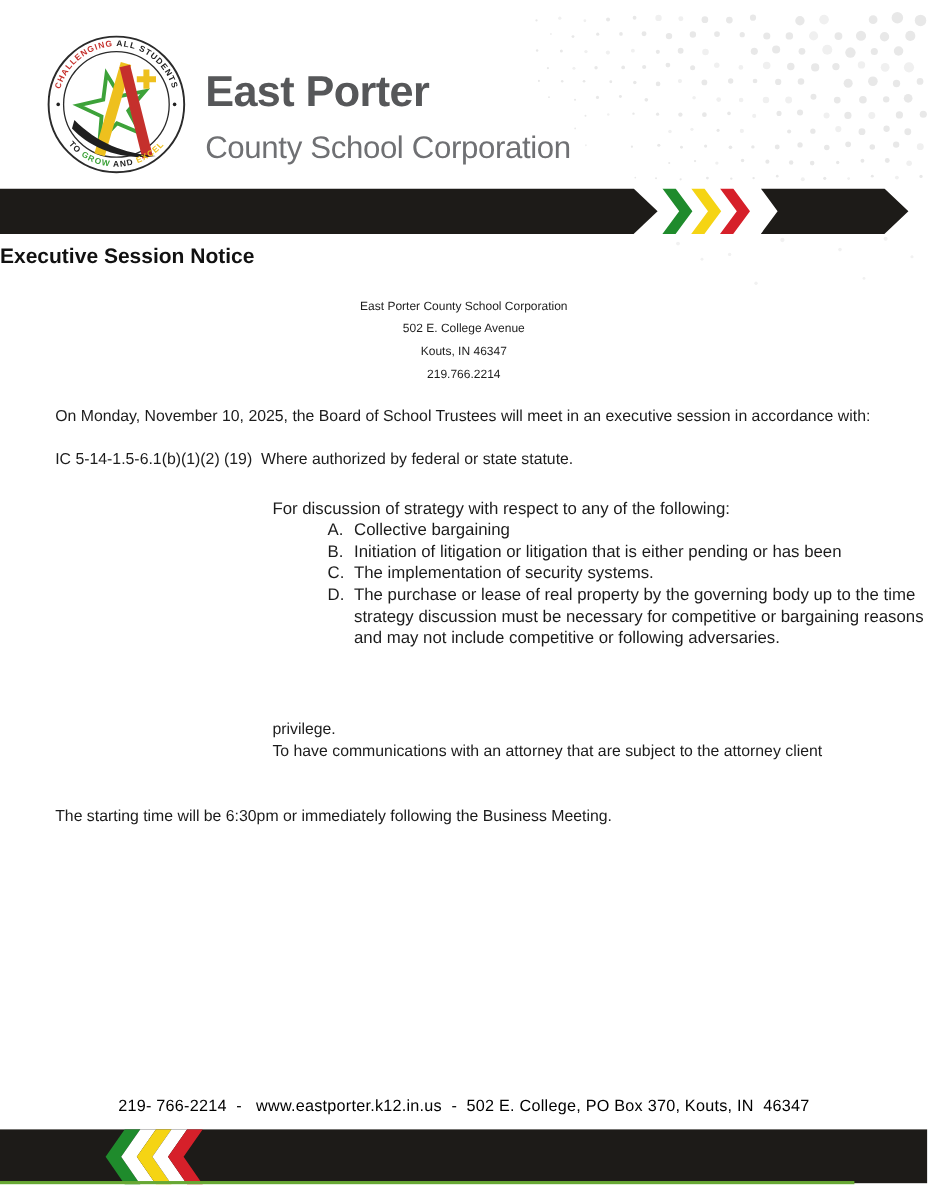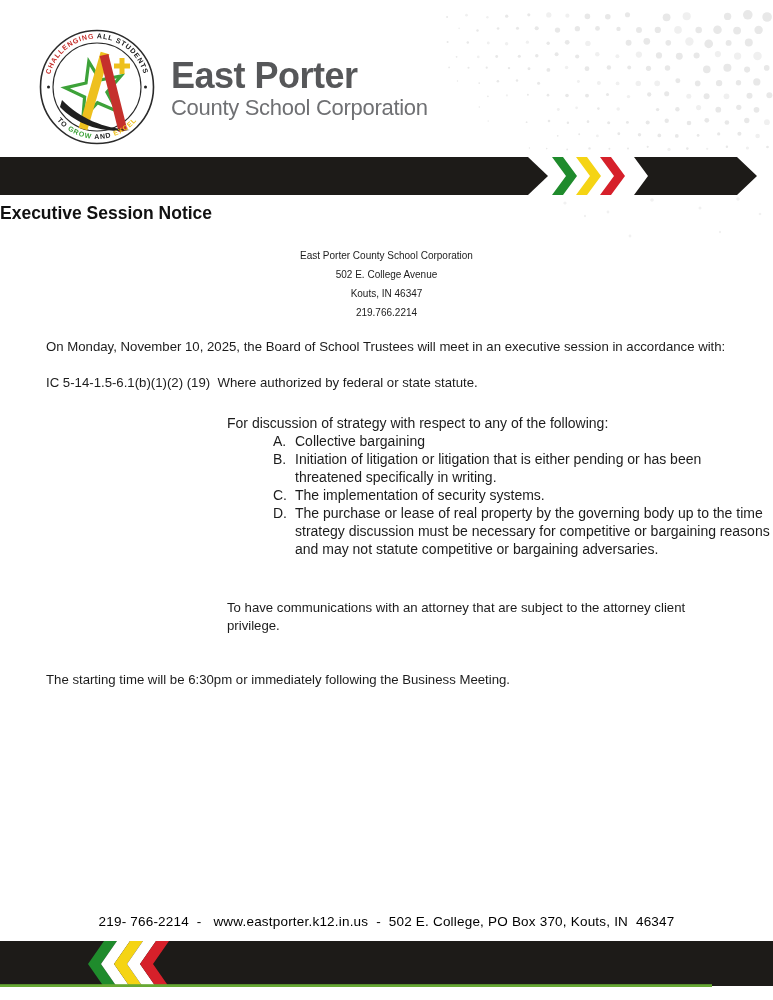--- a/index.html
+++ b/index.html
@@ -2,21 +2,21 @@
 <html><head>
 <meta charset="utf-8">
 <style>
   html,body{margin:0;padding:0;background:#fff;}
   .page{position:relative;width:773px;height:1000px;background:#ffffff;overflow:hidden;
         font-family:"Liberation Sans", sans-serif;color:#1c1c1c;}
   
   .seal{position:absolute;left:37px;top:26px;width:120px;height:122px;}
   .wordmark{position:absolute;left:171px;top:58px;line-height:1;}
   .org-name{font-size:36px;font-weight:bold;color:#565759;letter-spacing:-0.5px;margin:0;}
-  .org-sub{font-size:22px;font-weight:400;color:#6f7073;letter-spacing:-0.3px;margin-top:3px;}
+  .org-sub{font-size:26px;font-weight:400;color:#6f7073;letter-spacing:-0.3px;margin-top:16px;}
   .dots-layer{position:absolute;left:0;top:0;width:773px;height:245px;pointer-events:none;}
   .banner-top{position:absolute;left:0;top:157px;width:773px;height:38px;}
   .banner-bottom{position:absolute;left:0;top:941px;width:773px;height:46px;}
   
   .doc-title{position:absolute;top:203px;left:0;width:100%;text-align:left;
              font-size:17.5px;font-weight:bold;color:#111;}
   .address{position:absolute;top:246px;left:0;width:100%;text-align:center;
            font-size:10px;line-height:19px;}
   .line-abs{position:absolute;font-size:13.2px;white-space:pre;}
   .intro{left:46px;top:339px;}
@@ -263,43 +263,42 @@
       <div class="list-item">
         <div>A.</div>
         <div>
           <div>Collective bargaining</div>
         </div>
       </div>
       <div class="list-item">
         <div>B.</div>
         <div>
           <div>Initiation of litigation or litigation that is either pending or has been</div>
-          <div>threatened specifically in writing.</div>
         </div>
       </div>
       <div class="list-item">
         <div>C.</div>
         <div>
           <div>The implementation of security systems.</div>
         </div>
       </div>
       <div class="list-item">
         <div>D.</div>
         <div>
           <div>The purchase or lease of real property by the governing body up to the time</div>
           <div>strategy discussion must be necessary for competitive or bargaining reasons</div>
-          <div>and may not statute competitive or bargaining adversaries.</div>
+          <div>and may not include competitive or following adversaries.</div>
         </div>
       </div>
     </div>
   </div>
 
   <div class="attorney">
+    <div>privilege.</div>
     <div>To have communications with an attorney that are subject to the attorney client</div>
-    <div>privilege.</div>
   </div>
 
   <div class="line-abs timenote">The starting time will be 6:30pm or immediately following the Business Meeting.</div>
 
   <div class="footer-line">219- 766-2214  -   www.eastporter.k12.in.us  -  502 E. College, PO Box 370, Kouts, IN  46347</div>
 
   <svg class="banner-bottom" viewBox="0 0 773 46">
     <rect x="0" y="0" width="773" height="45" fill="#1d1b18"></rect>
     <polygon points="104,0 117,0 101,23 117,46 104,46 88,23" fill="#1f8b2c"></polygon>
     <polygon points="117,0 130,0 114,23 130,46 117,46 101,23" fill="#ffffff"></polygon>

